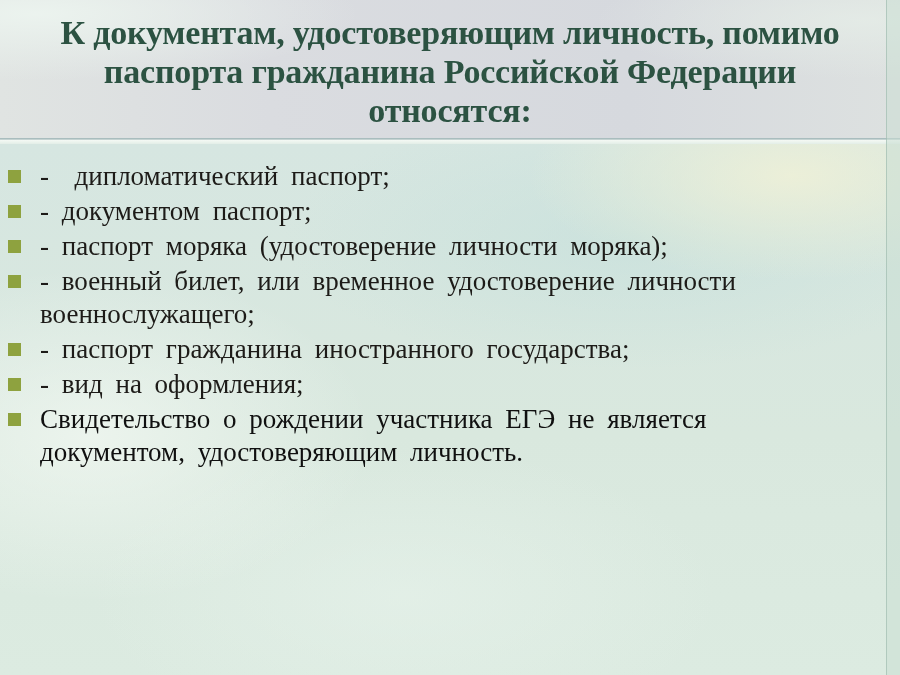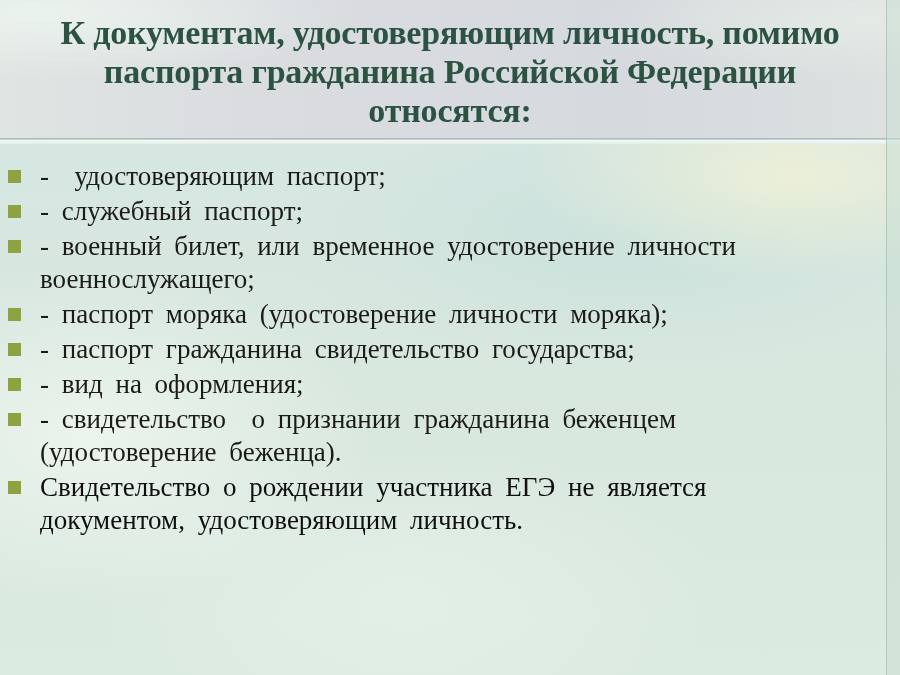--- a/index.html
+++ b/index.html
@@ -64,50 +64,48 @@
   <header class="title-band">
     <h1 class="title">К документам, удостоверяющим личность, помимо
 паспорта гражданина Российской Федерации
 относятся:</h1>
   </header>
   <div class="separator"></div>
   <main class="body">
     <ul class="list">
         <li class="item">
     <span class="bullet"></span>
-    <span class="text">-  удостоверяющим паспорт;</span>
+    <span class="text">-  дипломатический паспорт;</span>
   </li>
         <li class="item">
     <span class="bullet"></span>
-    <span class="text">- служебный паспорт;</span>
+    <span class="text">- документом паспорт;</span>
+  </li>
+        <li class="item">
+    <span class="bullet"></span>
+    <span class="text">- паспорт моряка (удостоверение личности моряка);</span>
   </li>
         <li class="item">
     <span class="bullet"></span>
     <span class="text">- военный билет, или временное удостоверение личности
 военнослужащего;</span>
   </li>
         <li class="item">
     <span class="bullet"></span>
-    <span class="text">- паспорт моряка (удостоверение личности моряка);</span>
   </li>
         <li class="item">
     <span class="bullet"></span>
-  </li>
-        <li class="item">
-    <span class="bullet"></span>
-    <span class="text">- паспорт гражданина свидетельство государства;</span>
+    <span class="text">- паспорт гражданина иностранного государства;</span>
   </li>
         <li class="item">
     <span class="bullet"></span>
     <span class="text">- вид на оформления;</span>
   </li>
         <li class="item">
     <span class="bullet"></span>
-    <span class="text">- свидетельство  о признании гражданина беженцем
-(удостоверение беженца).</span>
   </li>
         <li class="item bold">
     <span class="bullet"></span>
     <span class="text">Свидетельство о рождении участника ЕГЭ не является
 документом, удостоверяющим личность.</span>
   </li>
       </ul>
   </main>
   <div class="right-strip"></div>
 </div>

